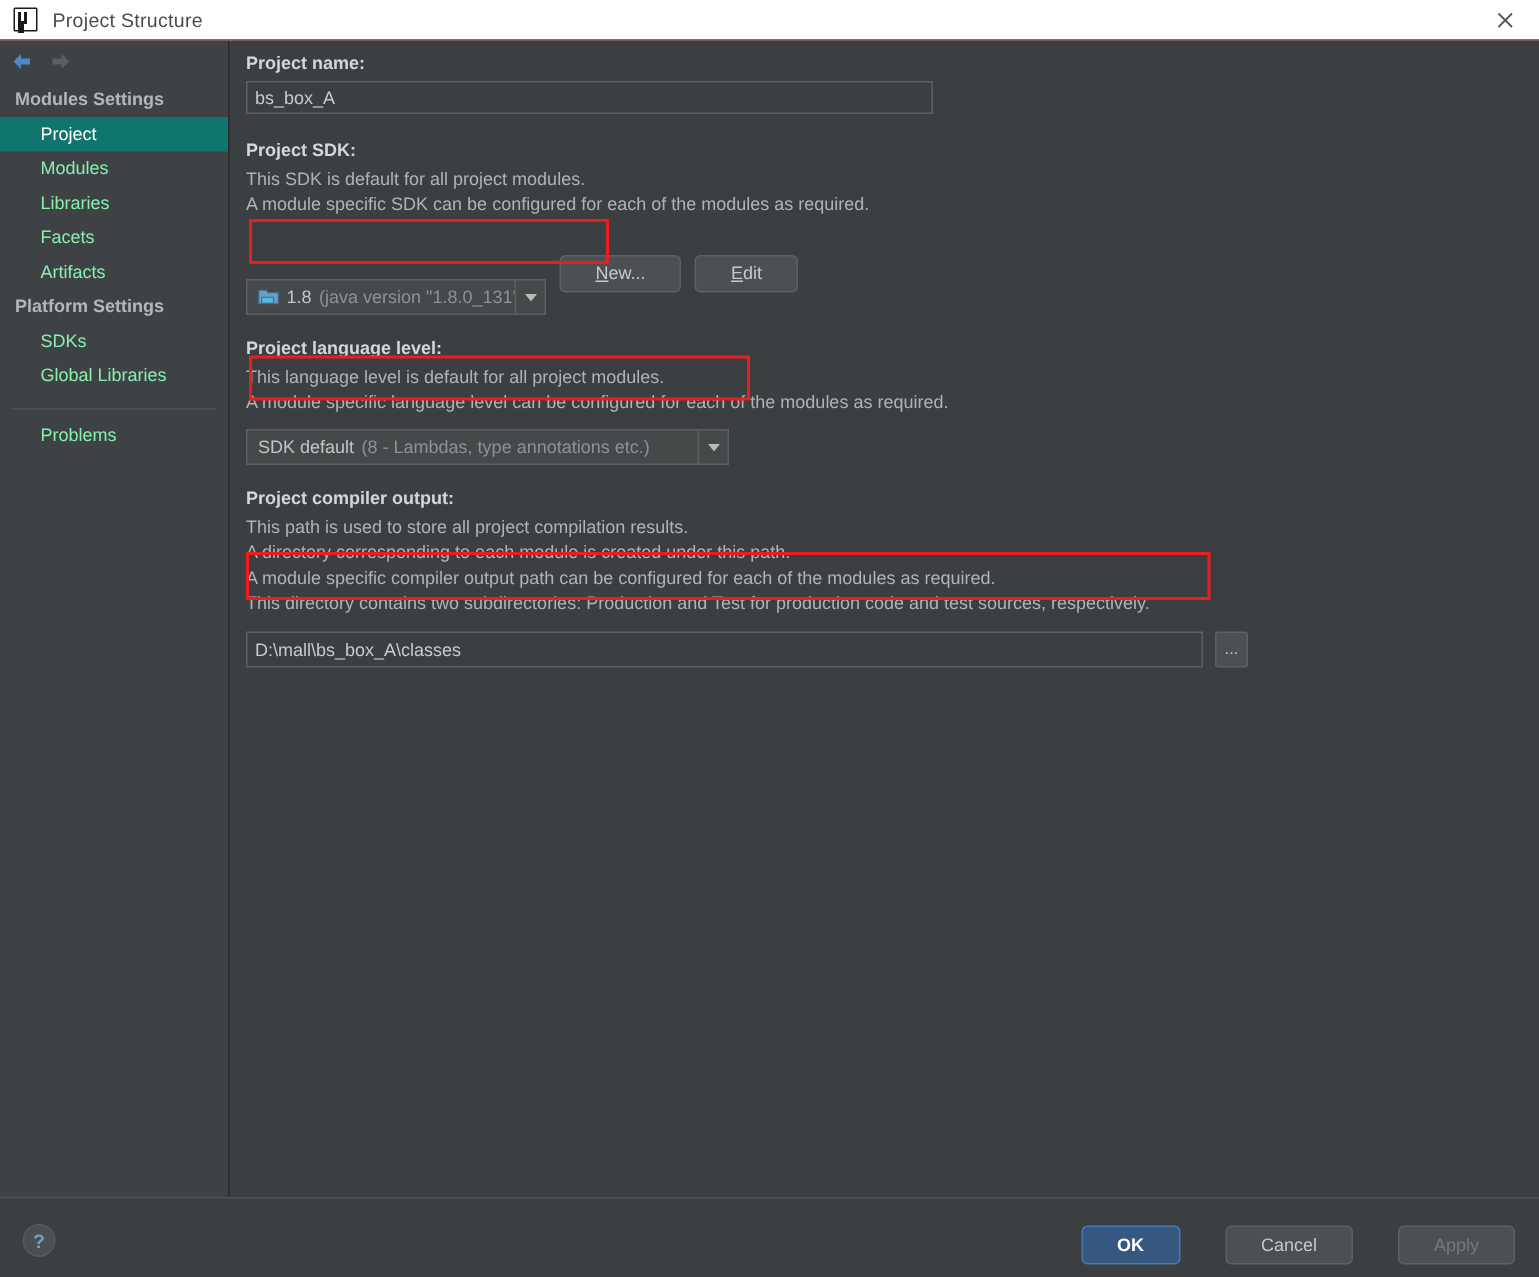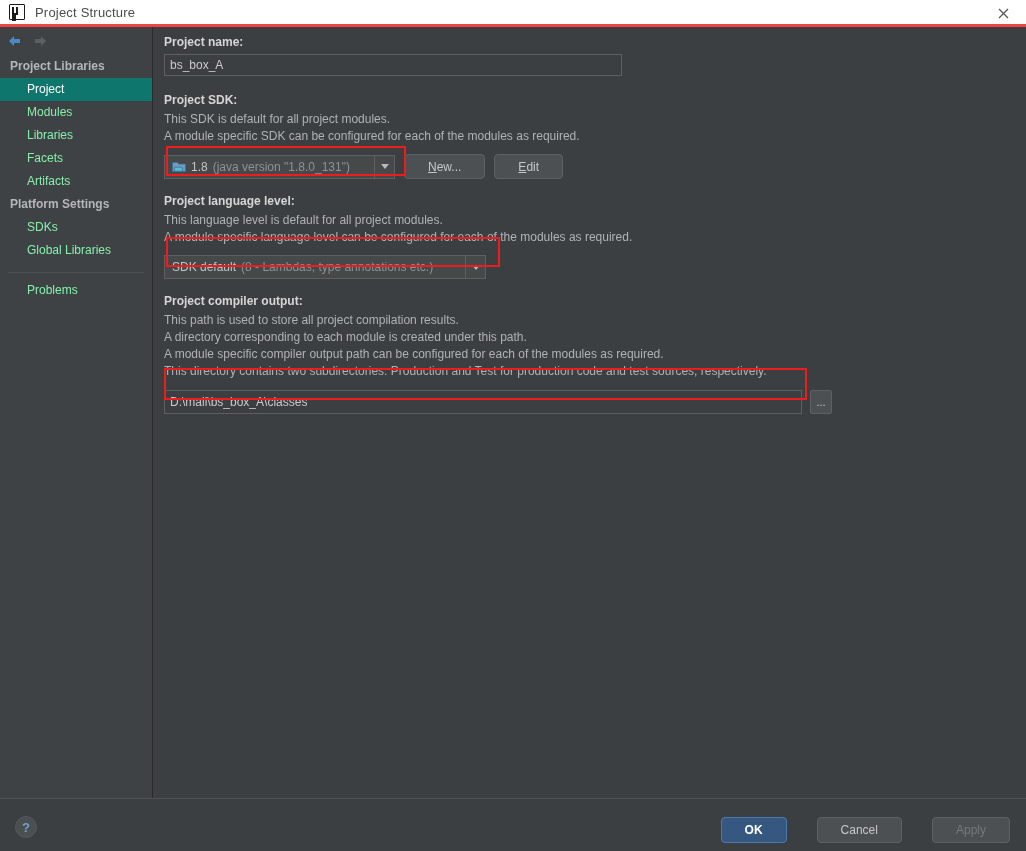--- a/index.html
+++ b/index.html
@@ -14,21 +14,21 @@
     color: #bbbbbb;
     font-size: 12px;
     -webkit-font-smoothing: antialiased;
   }
 
   
   #titlebar {
     position: absolute; left: 0; top: 0;
     width: 1026px; height: 27px;
     background: #ffffff;
-    border-bottom: 3px solid #ef4444;
+    border-bottom: 1px solid #ef4444;
     display: flex; align-items: center;
   }
   #app-logo {
     width: 16px; height: 16px;
     margin-left: 9px;
     background: #ffffff;
     border: 1.5px solid #1a1a1a;
     border-radius: 1px;
     position: relative;
     flex: none;
@@ -264,21 +264,21 @@
 
   <div id="nav-arrows">
     <svg class="nav-arrow" width="15" height="14" viewBox="0 0 15 14">
       <path d="M7 2 L2 7 L7 12 L7 9 L13 9 L13 5 L7 5 Z" fill="#4a88c7"></path>
     </svg>
     <svg class="nav-arrow disabled" width="15" height="14" viewBox="0 0 15 14">
       <path d="M8 2 L13 7 L8 12 L8 9 L2 9 L2 5 L8 5 Z" fill="#5c6063"></path>
     </svg>
   </div>
 
-  <div class="section-title">Project Libraries</div>
+  <div class="section-title">Modules Settings</div>
   <div class="nav-item selected">Project</div>
   <div class="nav-item">Modules</div>
   <div class="nav-item">Libraries</div>
   <div class="nav-item">Facets</div>
   <div class="nav-item">Artifacts</div>
 
   <div class="section-title">Platform Settings</div>
   <div class="nav-item">SDKs</div>
   <div class="nav-item">Global Libraries</div>
 
@@ -293,21 +293,21 @@
     <div class="grp-title">Project name:</div>
     <input id="project-name-input" class="text-field" type="text" value="bs_box_A" style="">
   </div>
 
   <div class="group" style="margin-top:16px;">
     <div class="grp-title">Project SDK:</div>
     <div class="desc">This SDK is default for all project modules.</div>
     <div class="desc">A module specific SDK can be configured for each of the modules as required.</div>
 
     <div style="margin-top:9px; display:flex; align-items:center; gap:9px;">
-      <div class="combo" style="width:231px;">
+      <div class="combo" style="width:200px;margin-top:32px;">
         <div class="combo-text">
           <svg class="sdk-icon" viewBox="0 0 14 12">
             <path d="M0.5 1.5 h5 l1.2 1.6 h6.8 v7.4 h-13 z" fill="#6e9dc4" stroke="#3f6a92" stroke-width="0.8"></path>
             <rect x="2.4" y="6.2" width="8" height="4" rx="0.6" fill="#5bb8d6" stroke="#2f6f87" stroke-width="0.7"></rect>
           </svg>
           <span>1.8</span>
           <span class="dim">(java version "1.8.0_131")</span>
         </div>
         <div class="arrow-cell">
           <span class="caret"></span>

